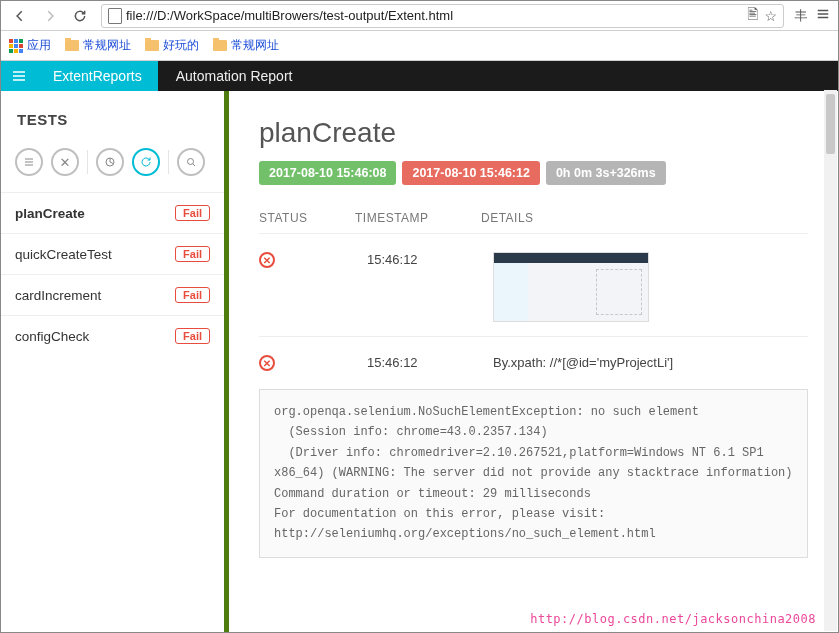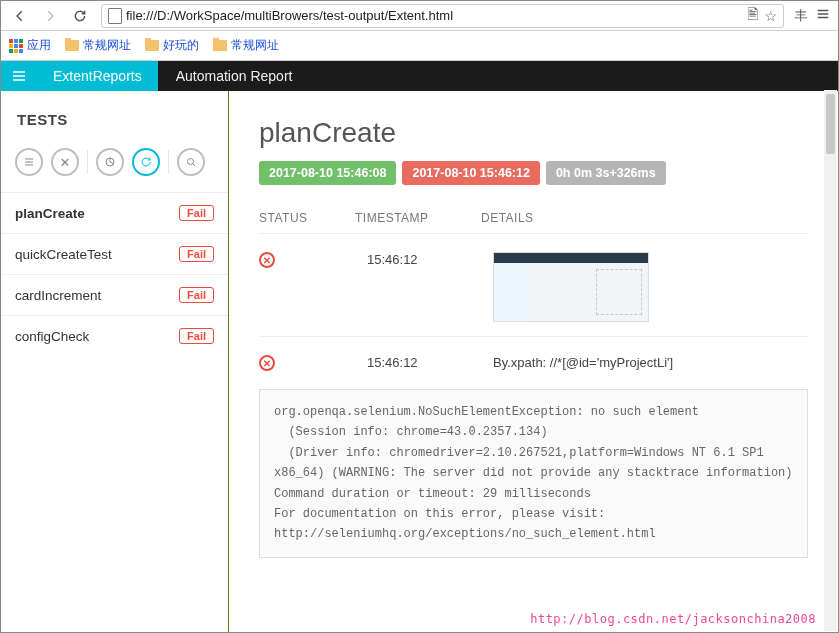--- a/index.html
+++ b/index.html
@@ -17,21 +17,21 @@
 .apps-ic b { background: #db4437; }
 .apps-ic b:nth-child(2){background:#4285f4;}.apps-ic b:nth-child(3){background:#0f9d58;}.apps-ic b:nth-child(4){background:#f4b400;}.apps-ic b:nth-child(5){background:#4285f4;}.apps-ic b:nth-child(6){background:#db4437;}.apps-ic b:nth-child(7){background:#0f9d58;}.apps-ic b:nth-child(8){background:#f4b400;}.apps-ic b:nth-child(9){background:#4285f4;}
 .bm-item { display: flex; align-items: center; gap: 4px; color: #1d4ed8; justify-content: space-between; }
 .folder-ic { width: 14px; height: 11px; background: #f5c16c; border-radius: 1px; position: relative; }
 .folder-ic::before { content:""; position:absolute; top:-2px; left:0; width:6px; height:2px; background:#f5c16c; }
 .app-header { height: 30px; background: #1b1b1b; display: flex; align-items: center; color: #fff; }
 .app-header .menu-toggle { width: 36px; height: 30px; background: #00bcd4; display: flex; align-items: center; justify-content: center; }
 .app-header .brand { background: #00bcd4; height: 30px; display: flex; align-items: center; padding: 9px 16px; font-weight: 500; font-size: 14px; }
 .app-header .report-title { padding: 0 18px; font-size: 14px; color: #eee; }
 .main-area { display: flex; height: calc(633px - 30px - 30px - 30px); }
-.sidebar { width: 228px; border-right: 1px solid #4d7c0f; background: #fff; overflow-y: auto; }
+.sidebar { width: 228px; border-right: 5px solid #4d7c0f; background: #fff; overflow-y: auto; }
 .sidebar-head { padding: 20px 16px 10px; font-weight: 600; color: #444; font-size: 15px; letter-spacing: .5px; }
 .filter-row { display: flex; gap: 8px; padding: 10px 14px 16px; align-items: center; }
 .ring-btn { width: 28px; height: 28px; border: 2px solid #bfbfbf; border-radius: 50%; display: flex; align-items: center; justify-content: center; color: #888; font-size: 13px; cursor: pointer; }
 .ring-btn.accent { border-color: #00bcd4; color: #00bcd4; }
 .test-row { display: flex; align-items: center; justify-content: space-between; padding: 12px 14px; border-top: 1px solid #eee; cursor: pointer; }
 .test-row.selected .test-name { font-weight: 600; }
 .test-name { color: #333; font-size: 13.5px; }
 .badge-fail { border: 1px solid #e74c3c; color: #e74c3c; border-radius: 3px; font-size: 11px; padding: 1px 7px; font-weight: 600; }
 .content { flex: 1; overflow-y: auto; padding: 26px 30px 30px; position: relative; }
 .detail-title { font-size: 28px; color: #555; font-weight: 400; margin-bottom: 12px; }

